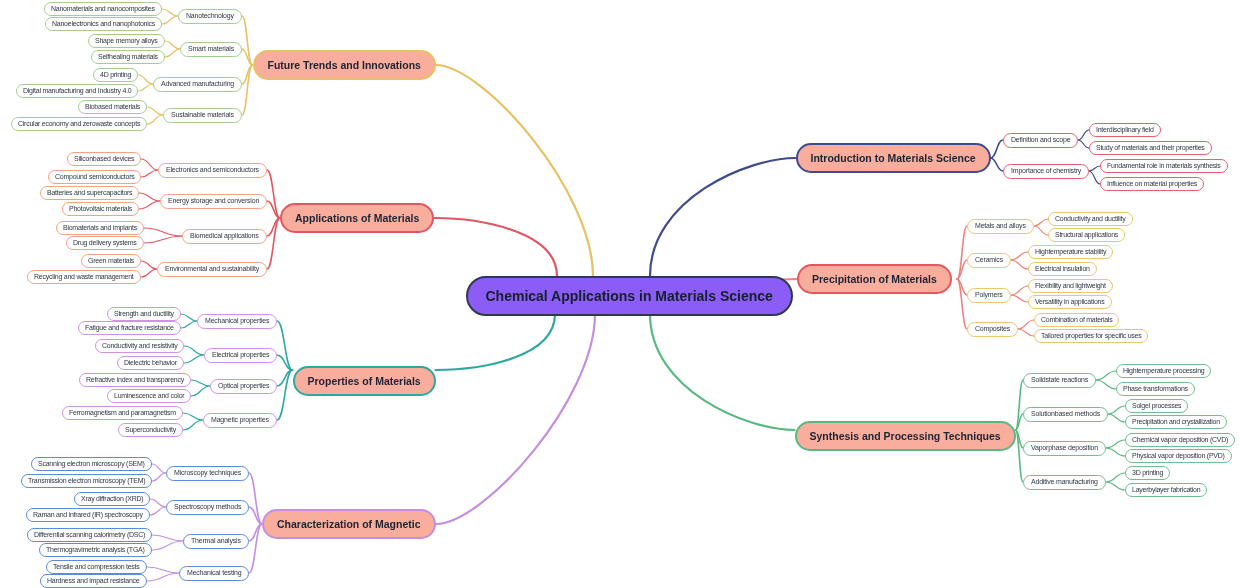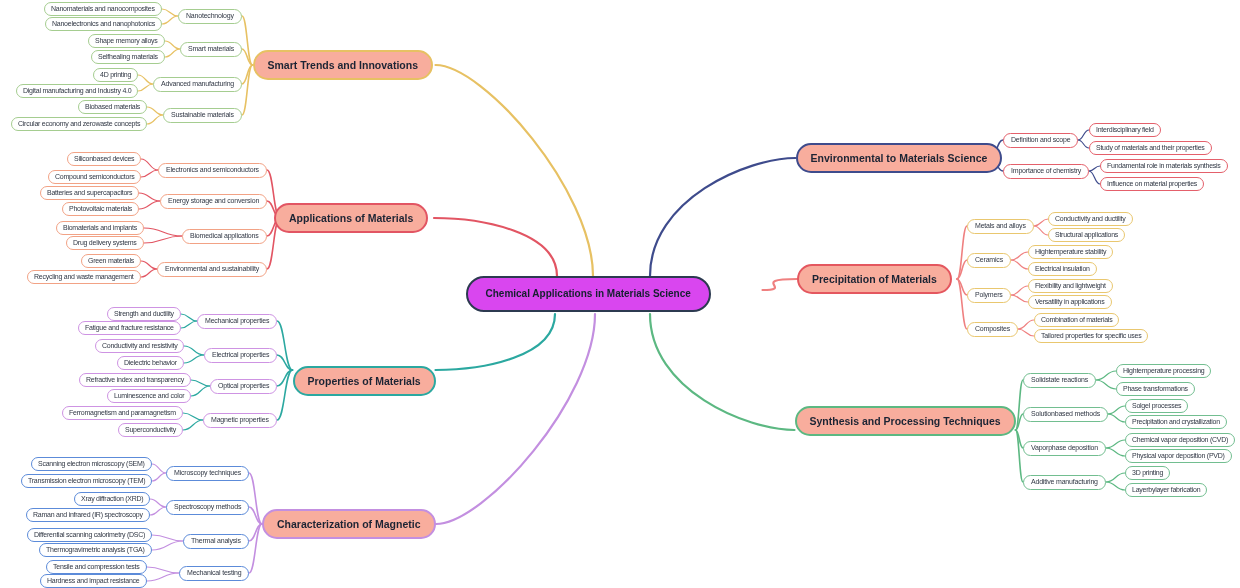--- a/index.html
+++ b/index.html
@@ -11,21 +11,21 @@
   .node{
     position:absolute;background:#ffffff;border-style:solid;border-color:#999;
     white-space:nowrap;box-sizing:border-box;z-index:2;color:#303744;
     line-height:1.15;visibility:hidden;border-radius:999px;
   }
   .l1{
     background:#F8AD9D;font-weight:700;font-size:10.5px;padding:7px 13px;
     border-width:2px;color:#1c2434;z-index:3;letter-spacing:0;
   }
   .center{
-    background:#d946ef;font-weight:700;font-size:10px;padding:10px 18px;
+    background:#8b5cf6;font-weight:700;font-size:14px;padding:10px 18px;
     border:2.6px solid #2C3A50;color:#15202e;z-index:4;
   }
   .l2{font-size:7px;padding:2.5px 7px;border-width:1.2px;letter-spacing:-0.2px;}
   .l3{font-size:7px;padding:2px 6px;border-width:1.1px;letter-spacing:-0.25px;}
 </style>
 </head>
 <body>
 
 <div id="canvas">
   <svg id="links" xmlns="http://www.w3.org/2000/svg">
@@ -110,34 +110,34 @@
       <path d="M 1096 380 C 1106 380, 1106 389, 1116 389" stroke="#5CB882" stroke-width="1.2" fill="none" stroke-linecap="round"></path>
       <path d="M 1108 414 C 1116.5 414, 1116.5 406, 1125 406" stroke="#5CB882" stroke-width="1.2" fill="none" stroke-linecap="round"></path>
       <path d="M 1108 414 C 1116.5 414, 1116.5 422, 1125 422" stroke="#5CB882" stroke-width="1.2" fill="none" stroke-linecap="round"></path>
       <path d="M 1106 448 C 1115.5 448, 1115.5 440, 1125 440" stroke="#5CB882" stroke-width="1.2" fill="none" stroke-linecap="round"></path>
       <path d="M 1106 448 C 1115.5 448, 1115.5 456, 1125 456" stroke="#5CB882" stroke-width="1.2" fill="none" stroke-linecap="round"></path>
       <path d="M 1106 482 C 1115.5 482, 1115.5 473, 1125 473" stroke="#5CB882" stroke-width="1.2" fill="none" stroke-linecap="round"></path>
       <path d="M 1106 482 C 1115.5 482, 1115.5 490, 1125 490" stroke="#5CB882" stroke-width="1.2" fill="none" stroke-linecap="round"></path>
     </svg>
   <div id="center-node" class="node center" style="left: 465.5px; top: 276px; visibility: visible;">Chemical Applications in Materials Science</div>
   <div id="nodes">
-      <div class="node l1" style="border-color: rgb(231, 193, 99); left: 252.5px; top: 50px; visibility: visible;">Smart Trends and Innovations</div>
+      <div class="node l1" style="border-color: rgb(231, 193, 99); left: 252.5px; top: 50px; visibility: visible;">Future Trends and Innovations</div>
       <div class="node l2" style="border-color: rgb(165, 205, 144); left: 178px; top: 8.5px; visibility: visible;">Nanotechnology</div>
       <div class="node l3" style="border-color: rgb(165, 205, 144); left: 44px; top: 2px; visibility: visible;">Nanomaterials and nanocomposites</div>
       <div class="node l3" style="border-color: rgb(165, 205, 144); left: 45px; top: 17px; visibility: visible;">Nanoelectronics and nanophotonics</div>
       <div class="node l2" style="border-color: rgb(165, 205, 144); left: 180px; top: 41.5px; visibility: visible;">Smart materials</div>
       <div class="node l3" style="border-color: rgb(165, 205, 144); left: 88px; top: 34px; visibility: visible;">Shape memory alloys</div>
       <div class="node l3" style="border-color: rgb(165, 205, 144); left: 91px; top: 50px; visibility: visible;">Selfhealing materials</div>
       <div class="node l2" style="border-color: rgb(165, 205, 144); left: 153px; top: 76.5px; visibility: visible;">Advanced manufacturing</div>
       <div class="node l3" style="border-color: rgb(165, 205, 144); left: 93px; top: 68px; visibility: visible;">4D printing</div>
       <div class="node l3" style="border-color: rgb(165, 205, 144); left: 16px; top: 84px; visibility: visible;">Digital manufacturing and Industry 4.0</div>
       <div class="node l2" style="border-color: rgb(165, 205, 144); left: 163px; top: 107.5px; visibility: visible;">Sustainable materials</div>
       <div class="node l3" style="border-color: rgb(165, 205, 144); left: 78px; top: 100px; visibility: visible;">Biobased materials</div>
       <div class="node l3" style="border-color: rgb(165, 205, 144); left: 11px; top: 117px; visibility: visible;">Circular economy and zerowaste concepts</div>
-      <div class="node l1" style="border-color: rgb(226, 85, 99); left: 274px; top: 203px; visibility: visible; text-align: right;">Applications of Materials</div>
+      <div class="node l1" style="border-color: rgb(226, 85, 99); left: 280px; top: 203px; visibility: visible; text-align: right;">Applications of Materials</div>
       <div class="node l2" style="border-color: rgb(242, 162, 133); left: 158px; top: 162.5px; visibility: visible;">Electronics and semiconductors</div>
       <div class="node l3" style="border-color: rgb(242, 162, 133); left: 67px; top: 152px; visibility: visible;">Siliconbased devices</div>
       <div class="node l3" style="border-color: rgb(242, 162, 133); left: 48px; top: 170px; visibility: visible;">Compound semiconductors</div>
       <div class="node l2" style="border-color: rgb(242, 162, 133); left: 160px; top: 193.5px; visibility: visible;">Energy storage and conversion</div>
       <div class="node l3" style="border-color: rgb(242, 162, 133); left: 40px; top: 186px; visibility: visible;">Batteries and supercapacitors</div>
       <div class="node l3" style="border-color: rgb(242, 162, 133); left: 62px; top: 202px; visibility: visible;">Photovoltaic materials</div>
       <div class="node l2" style="border-color: rgb(242, 162, 133); left: 182px; top: 228.5px; visibility: visible;">Biomedical applications</div>
       <div class="node l3" style="border-color: rgb(242, 162, 133); left: 56px; top: 221px; visibility: visible;">Biomaterials and implants</div>
       <div class="node l3" style="border-color: rgb(242, 162, 133); left: 66px; top: 236px; visibility: visible;">Drug delivery systems</div>
       <div class="node l2" style="border-color: rgb(242, 162, 133); left: 157px; top: 261.5px; visibility: visible;">Environmental and sustainability</div>
@@ -162,41 +162,41 @@
       <div class="node l3" style="border-color: rgb(92, 139, 217); left: 21px; top: 474px; visibility: visible;">Transmission electron microscopy (TEM)</div>
       <div class="node l2" style="border-color: rgb(92, 139, 217); left: 166px; top: 499.5px; visibility: visible;">Spectroscopy methods</div>
       <div class="node l3" style="border-color: rgb(92, 139, 217); left: 74px; top: 492px; visibility: visible;">Xray diffraction (XRD)</div>
       <div class="node l3" style="border-color: rgb(92, 139, 217); left: 26px; top: 508px; visibility: visible;">Raman and infrared (IR) spectroscopy</div>
       <div class="node l2" style="border-color: rgb(92, 139, 217); left: 183px; top: 533.5px; visibility: visible;">Thermal analysis</div>
       <div class="node l3" style="border-color: rgb(92, 139, 217); left: 27px; top: 528px; visibility: visible;">Differential scanning calorimetry (DSC)</div>
       <div class="node l3" style="border-color: rgb(92, 139, 217); left: 39px; top: 543px; visibility: visible;">Thermogravimetric analysis (TGA)</div>
       <div class="node l2" style="border-color: rgb(92, 139, 217); left: 179px; top: 565.5px; visibility: visible;">Mechanical testing</div>
       <div class="node l3" style="border-color: rgb(92, 139, 217); left: 46px; top: 560px; visibility: visible;">Tensile and compression tests</div>
       <div class="node l3" style="border-color: rgb(92, 139, 217); left: 40px; top: 574px; visibility: visible;">Hardness and impact resistance</div>
-      <div class="node l1" style="border-color: rgb(62, 75, 140); left: 795.5px; top: 143px; visibility: visible;">Environmental to Materials Science</div>
+      <div class="node l1" style="border-color: rgb(62, 75, 140); left: 795.5px; top: 143px; visibility: visible;">Introduction to Materials Science</div>
       <div class="node l2" style="border-color: rgb(228, 96, 107); left: 1003px; top: 132.5px; visibility: visible;">Definition and scope</div>
       <div class="node l3" style="border-color: rgb(228, 96, 107); left: 1089px; top: 123px; visibility: visible;">Interdisciplinary field</div>
       <div class="node l3" style="border-color: rgb(228, 96, 107); left: 1089px; top: 141px; visibility: visible;">Study of materials and their properties</div>
       <div class="node l2" style="border-color: rgb(228, 96, 107); left: 1003px; top: 163.5px; visibility: visible;">Importance of chemistry</div>
       <div class="node l3" style="border-color: rgb(228, 96, 107); left: 1100px; top: 159px; visibility: visible;">Fundamental role in materials synthesis</div>
       <div class="node l3" style="border-color: rgb(228, 96, 107); left: 1100px; top: 177px; visibility: visible;">Influence on material properties</div>
       <div class="node l1" style="border-color: rgb(228, 87, 95); left: 797px; top: 264px; visibility: visible;">Precipitation of Materials</div>
       <div class="node l2" style="border-color: rgb(233, 199, 111); left: 967px; top: 218.5px; visibility: visible;">Metals and alloys</div>
       <div class="node l3" style="border-color: rgb(233, 199, 111); left: 1048px; top: 212px; visibility: visible;">Conductivity and ductility</div>
       <div class="node l3" style="border-color: rgb(233, 199, 111); left: 1048px; top: 228px; visibility: visible;">Structural applications</div>
       <div class="node l2" style="border-color: rgb(233, 199, 111); left: 967px; top: 252.5px; visibility: visible;">Ceramics</div>
       <div class="node l3" style="border-color: rgb(233, 199, 111); left: 1028px; top: 245px; visibility: visible;">Hightemperature stability</div>
       <div class="node l3" style="border-color: rgb(233, 199, 111); left: 1028px; top: 262px; visibility: visible;">Electrical insulation</div>
       <div class="node l2" style="border-color: rgb(233, 199, 111); left: 967px; top: 287.5px; visibility: visible;">Polymers</div>
       <div class="node l3" style="border-color: rgb(233, 199, 111); left: 1028px; top: 279px; visibility: visible;">Flexibility and lightweight</div>
       <div class="node l3" style="border-color: rgb(233, 199, 111); left: 1028px; top: 295px; visibility: visible;">Versatility in applications</div>
       <div class="node l2" style="border-color: rgb(233, 199, 111); left: 967px; top: 321.5px; visibility: visible;">Composites</div>
       <div class="node l3" style="border-color: rgb(233, 199, 111); left: 1034px; top: 313px; visibility: visible;">Combination of materials</div>
       <div class="node l3" style="border-color: rgb(233, 199, 111); left: 1034px; top: 329px; visibility: visible;">Tailored properties for specific uses</div>
-      <div class="node l1" style="border-color: rgb(92, 184, 130); left: 794.5px; top: 406px; visibility: visible;">Synthesis and Processing Techniques</div>
+      <div class="node l1" style="border-color: rgb(92, 184, 130); left: 794.5px; top: 421px; visibility: visible;">Synthesis and Processing Techniques</div>
       <div class="node l2" style="border-color: rgb(114, 190, 144); left: 1023px; top: 372.5px; visibility: visible;">Solidstate reactions</div>
       <div class="node l3" style="border-color: rgb(114, 190, 144); left: 1116px; top: 364px; visibility: visible;">Hightemperature processing</div>
       <div class="node l3" style="border-color: rgb(114, 190, 144); left: 1116px; top: 382px; visibility: visible;">Phase transformations</div>
       <div class="node l2" style="border-color: rgb(114, 190, 144); left: 1023px; top: 406.5px; visibility: visible;">Solutionbased methods</div>
       <div class="node l3" style="border-color: rgb(114, 190, 144); left: 1125px; top: 399px; visibility: visible;">Solgel processes</div>
       <div class="node l3" style="border-color: rgb(114, 190, 144); left: 1125px; top: 415px; visibility: visible;">Precipitation and crystallization</div>
       <div class="node l2" style="border-color: rgb(114, 190, 144); left: 1023px; top: 440.5px; visibility: visible;">Vaporphase deposition</div>
       <div class="node l3" style="border-color: rgb(114, 190, 144); left: 1125px; top: 433px; visibility: visible;">Chemical vapor deposition (CVD)</div>
       <div class="node l3" style="border-color: rgb(114, 190, 144); left: 1125px; top: 449px; visibility: visible;">Physical vapor deposition (PVD)</div>
       <div class="node l2" style="border-color: rgb(114, 190, 144); left: 1023px; top: 474.5px; visibility: visible;">Additive manufacturing</div>

